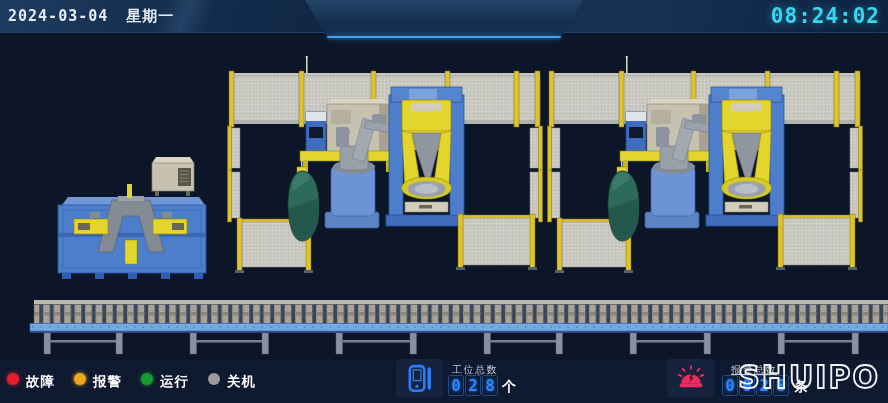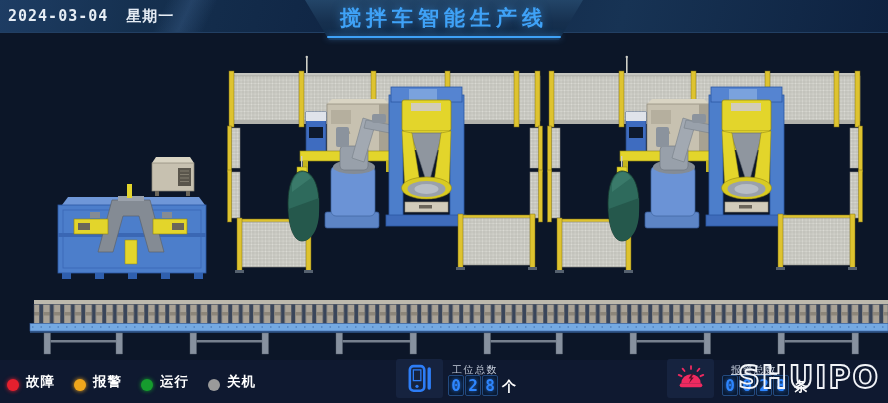--- a/index.html
+++ b/index.html
@@ -33,21 +33,21 @@
     color:var(--accent_blue);font-weight:bold;font-size:21px;letter-spacing:5px;
     text-shadow:0 0 10px rgba(63,162,247,.55);}
   .hdr-time{position:absolute;right:8px;top:4px;color:var(--time_cyan);
     font:bold 21px "DejaVu Sans Mono","DejaVu Sans",monospace;letter-spacing:1px;
     text-shadow:0 0 8px rgba(56,214,240,.5);}
 
   
   .bottombar{position:absolute;left:0;top:360px;width:888px;height:43px;
     background:var(--bg_bottom);z-index:4;}
   .legend{position:absolute;left:7px;top:373px;display:flex;align-items:center;z-index:6;}
-  .legend-item{display:flex;align-items:flex-end;margin-right:19px;}
+  .legend-item{display:flex;align-items:flex-start;margin-right:19px;}
   .dot{width:12px;height:12px;border-radius:50%;margin-right:7px;flex:0 0 auto;}
   .dot-fault{background:var(--status_fault);box-shadow:0 0 4px var(--status_fault);}
   .dot-alarm{background:var(--status_alarm);box-shadow:0 0 4px var(--status_alarm);}
   .dot-run{background:var(--status_run);box-shadow:0 0 4px var(--status_run);}
   .dot-off{background:var(--status_off);}
   .legend-label{color:#fff;font-weight:bold;font-size:13.5px;letter-spacing:1px;}
 
   .icon-panel{position:absolute;width:47px;height:39px;background:var(--panel_bg);
     border-radius:3px;display:flex;align-items:center;justify-content:center;z-index:6;}
   .counter-label{position:absolute;color:#c3cbd9;font-size:10px;letter-spacing:1.5px;z-index:6;text-align:center;}
@@ -265,21 +265,21 @@
     <div class="header-band">
       <div class="header-streak" style="left:150px"></div>
 
     </div>
     <div class="header-trap"></div>
     <div class="header-underline"></div>
     <div class="hdr-date">
       <span>2024-03-04</span>
       <span style="margin-left:8px;">星期一</span>
     </div>
-    <div class="hdr-title">搅拌车智能生产线</div>
+    <div class="hdr-time">08:24:02</div>
   </div>
 
   <div class="bottombar"></div>
 
   <div class="legend">
     <div class="legend-item">
       <span class="dot dot-fault"></span>
       <span class="legend-label">故障</span>
     </div>
     <div class="legend-item">

